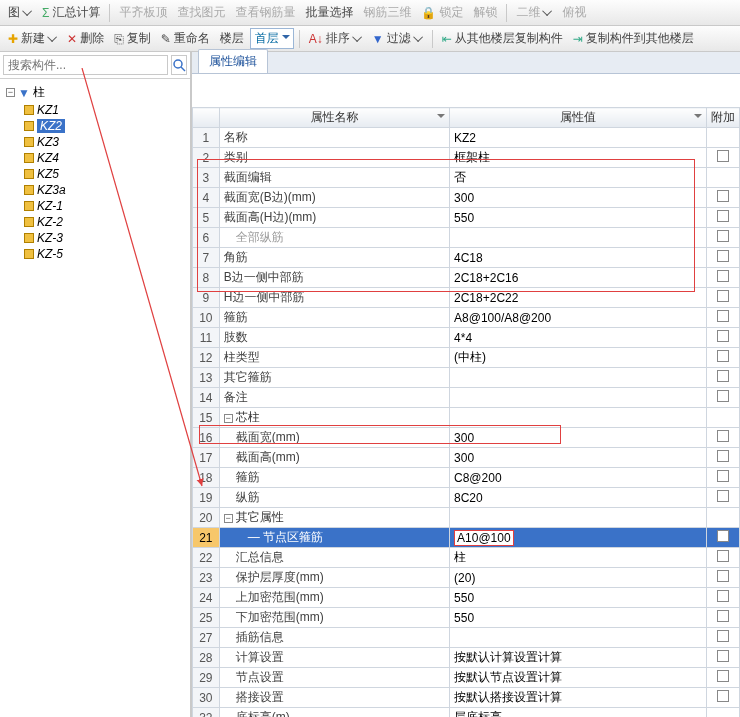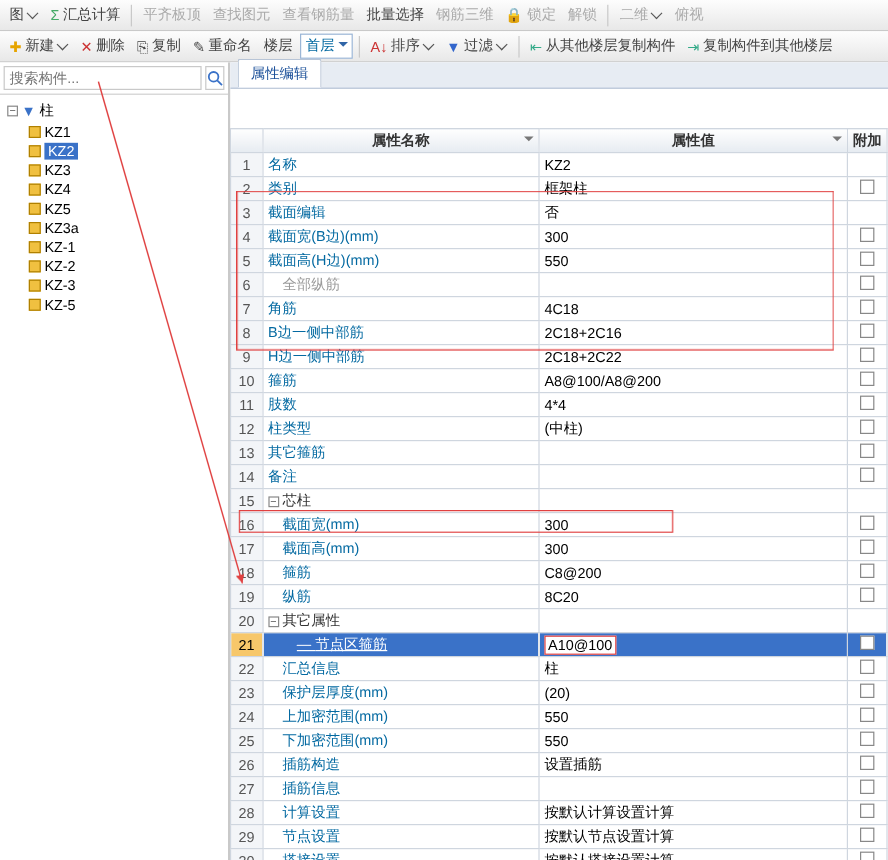--- a/index.html
+++ b/index.html
@@ -16,49 +16,49 @@
 .floor-select::after { content: ""; position: absolute; right: 3px; top: 6px; border: 4px solid transparent; border-top-color: #3065a7; }
 
 
 .main { display: flex; height: calc(717px - 52px); }
 .left-pane { width: 192px; background: #fff; border-right: 2px solid #c9c9c9; display: flex; flex-direction: column; }
 .search-row { display: flex; border-bottom: 1px solid #d0d0d0; padding: 3px; gap: 3px; }
 .search-input { flex: 1; border: 1px solid #c9c9c9; padding: 2px 4px; color: #888; }
 .search-btn { width: 22px; border: 1px solid #c9c9c9; background: #fff; display: flex; align-items: center; justify-content: center; cursor: pointer; }
 .tree { flex: 1; padding: 4px 2px; overflow: auto; }
 .tree-node { display: flex; align-items: center; gap: 3px; padding: 1px 0 1px 4px; }
-.tree-children { padding-left: 18px; }
+.tree-children { padding-left: 18px; font-style: italic; }
 .expander { width: 9px; height: 9px; border: 1px solid #888; display: inline-flex; align-items: center; justify-content: center; font-size: 9px; line-height: 7px; color: #555; cursor: pointer; }
 .node-label { cursor: pointer; }
 .node-label.selected { background: #3a72c8; color: #fff; padding: 0 3px; }
 .tree-icon-leaf { width: 10px; height: 10px; background: #f0c040; border: 1px solid #b08000; }
 
 
 .right-pane { flex: 1; background: #fff; display: flex; flex-direction: column; position: relative; gap: 33px; }
 .tabstrip { height: 22px; background: #e7ecf3; border-bottom: 1px solid #b7c4d6; display: flex; align-items: flex-end; padding-left: 6px; }
 .tab { background: #fff; border: 1px solid #b7c4d6; border-bottom: none; padding: 3px 10px; color: #1a4f99; border-radius: 2px 2px 0 0; cursor: pointer; }
 .grid-wrap { flex: 1; overflow: auto; position: relative; }
 table.grid { border-collapse: collapse; width: 100%; table-layout: fixed; }
 .grid th, .grid td { border: 1px solid #cfd6df; padding: 1px 4px; height: 18px; overflow: hidden; white-space: nowrap; }
-.grid th { background: linear-gradient(#fefefe,#e6ebf1); color: #333; font-weight: bold; text-align: center; }
+.grid th { background: linear-gradient(#fefefe,#e6ebf1); color: #333; font-weight: normal; text-align: center; }
 .grid col.c-num { width: 26px; }
 .grid col.c-name { width: 224px; }
 .grid col.c-val { width: 250px; }
 .grid col.c-extra { width: 32px; }
 .rownum { text-align: center; background: #f3f5f8; color: #555; }
-.name-link { color: #0369a1; }
+.name-link { color: #404040; }
 .name-plain { color: #333; }
 .name-dim { color: #999; }
 .indent-1 { padding-left: 16px !important; }
 .indent-2 { padding-left: 28px !important; }
 .checkbox { width: 12px; height: 12px; border: 1px solid #888; background: #fff; display: inline-block; }
 .collapse-box { display: inline-block; width: 9px; height: 9px; border: 1px solid #888; text-align: center; line-height: 7px; font-size: 9px; color: #555; margin-right: 3px; }
 .selected-row td { background: #3a72c8 !important; color: #fff !important; }
 .selected-row .rownum { background: #f7c76a !important; color: #000 !important; }
-.selected-row .name-link { color: #fff !important; text-decoration: underline; }
+.selected-row .name-link { color: #fff !important; }
 .sel-val { background: #fff !important; color: #000 !important; border: 1px solid #e04040; padding: 0 2px; display: inline-block; min-width: 58px; }
 
 
 .overlay { position: absolute; pointer-events: none; }
 .redbox1 { border: 1px solid #e04040; left: 197px; top: 159px; width: 498px; height: 133px; }
 .redbox2 { border: 1px solid #e04040; left: 199px; top: 425px; width: 362px; height: 19px; }
 svg.arrow { left: 70px; top: 68px; width: 160px; height: 424px; }
 
 th.header-cell { position: relative; }
 th.header-cell .sort-caret { position: absolute; right: 4px; top: 6px; border: 4px solid transparent; border-top-color: #777; }
@@ -380,26 +380,20 @@
               <td>550</td>
               <td style="text-align: center;"><span class="checkbox"></span></td>
             </tr>
             <tr>
               <td class="rownum">25</td>
               <td class="name-link indent-1">下加密范围(mm)</td>
               <td>550</td>
               <td style="text-align: center;"><span class="checkbox"></span></td>
             </tr>
             <tr>
-              <td class="rownum">26</td>
-              <td class="name-link indent-1">插筋构造</td>
-              <td>设置插筋</td>
-              <td style="text-align: center;"><span class="checkbox"></span></td>
-            </tr>
-            <tr>
               <td class="rownum">27</td>
               <td class="name-link indent-1">插筋信息</td>
               <td></td>
               <td style="text-align: center;"><span class="checkbox"></span></td>
             </tr>
             <tr>
               <td class="rownum">28</td>
               <td class="name-link indent-1">计算设置</td>
               <td>按默认计算设置计算</td>
               <td style="text-align: center;"><span class="checkbox"></span></td>

